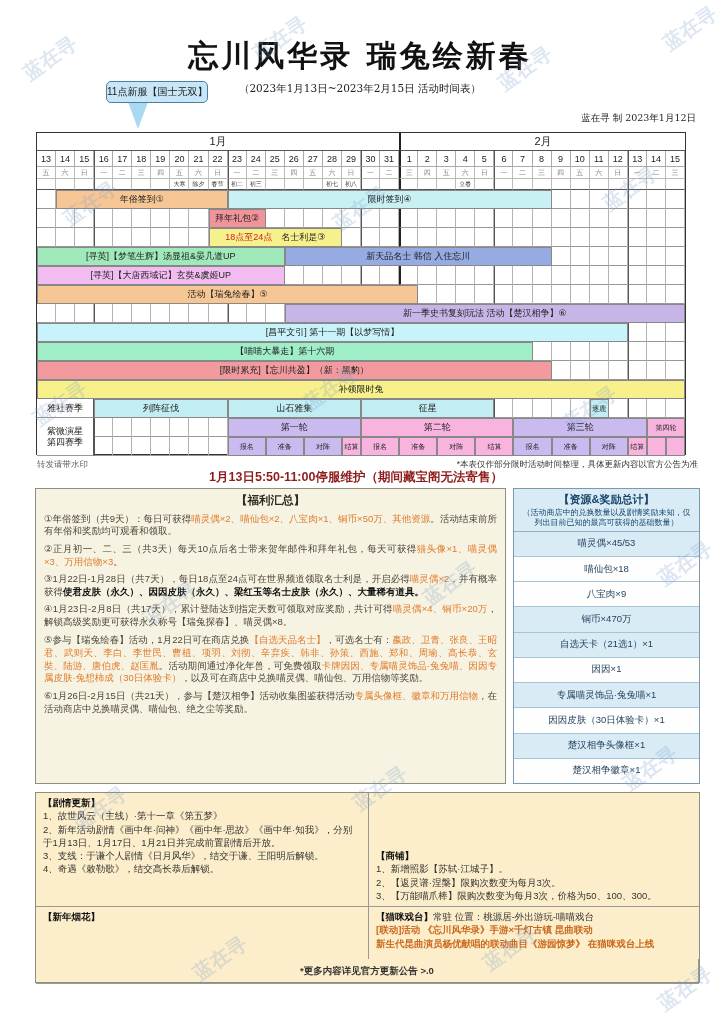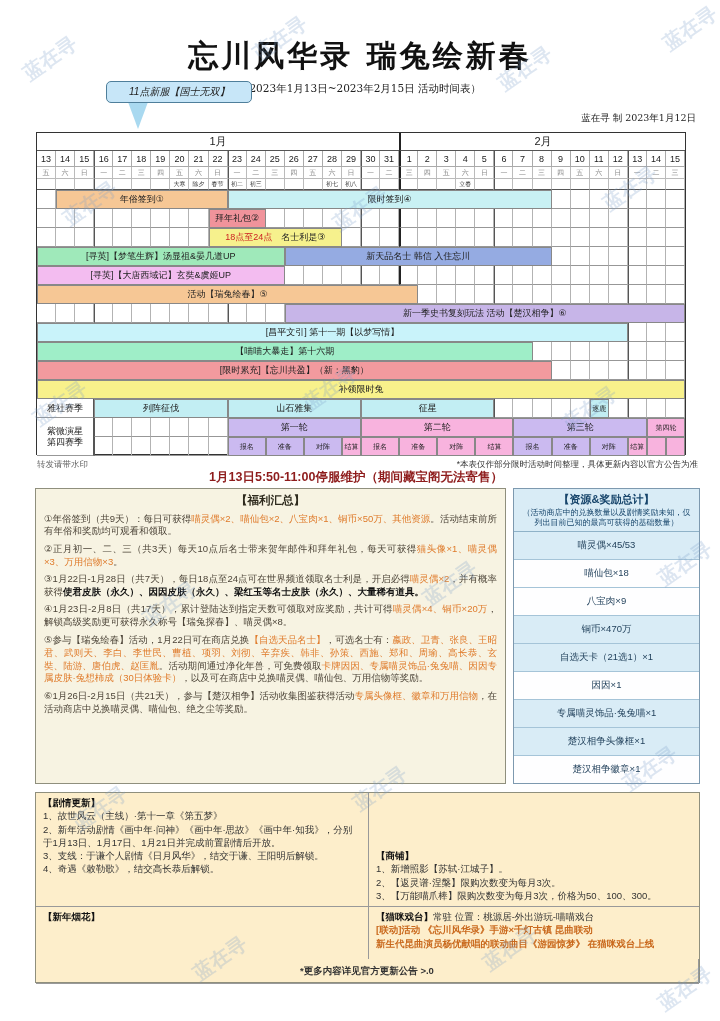--- a/index.html
+++ b/index.html
@@ -8,21 +8,21 @@
   .wm{position:absolute;color:rgba(125,160,200,.26);font-size:20px;font-weight:bold;
       transform:rotate(-35deg);z-index:6;pointer-events:none;}
   .title{position:absolute;top:36px;left:0;width:100%;text-align:center;
          font-family:"DejaVu Serif","Liberation Serif",serif;font-size:30px;font-weight:bold;
          letter-spacing:3px;color:#111;}
   .subtitle{position:absolute;top:82px;left:0;width:100%;text-align:center;font-size:10.5px;color:#222;
             font-family:"DejaVu Serif","Liberation Serif",serif;}
   .credit{position:absolute;top:112px;right:24px;font-size:9.5px;color:#222;
           font-family:"DejaVu Serif","Liberation Serif",serif;}
   .bubble{position:absolute;left:106px;top:81px;background:#c7e6f8;border:1.5px solid #4f7f9b;
-          border-radius:5px;padding:3px 22px;font-size:10px;color:#222;z-index:3;white-space:nowrap;font-style:italic;}
+          border-radius:5px;padding:3px 0;font-size:10px;color:#222;z-index:3;white-space:nowrap;}
   .bubble-arrow{position:absolute;left:128px;top:102px;width:0;height:0;z-index:2;
           border-left:10px solid transparent;border-right:10px solid transparent;
           border-top:27px solid #a9d9f0;}
   
   #cal{position:absolute;left:36px;top:132px;width:650px;height:323px;display:grid;
        grid-template-columns:repeat(34,1fr);grid-template-rows:18px 16px 12px 11px repeat(14,19px);
        border:1.5px solid #333;box-sizing:border-box;background:#fff;}
   #cal>div{box-sizing:border-box;display:flex;align-items:center;justify-content:center;min-width:0;}
   .mcell{font-size:11px;border-bottom:1px solid #555;}
   .dcell{font-size:9px;border-right:1px solid #aaa;border-bottom:1px solid #aaa;}
@@ -739,20 +739,21 @@
       <div class="rn">（活动商店中的兑换数量以及剧情奖励未知，仅列出目前已知的最高可获得的基础数量）</div>
     </div>
     <div id="reward-rows" style="display:flex;flex-direction:column;flex:1;">
         <div class="rrow">喵灵偶×45/53</div>
         <div class="rrow alt">喵仙包×18</div>
         <div class="rrow alt">八宝肉×9</div>
         <div class="rrow">铜币×470万</div>
         <div class="rrow">自选天卡（21选1）×1</div>
         <div class="rrow alt">因因×1</div>
         <div class="rrow">专属喵灵饰品·兔兔喵×1</div>
+        <div class="rrow alt">因因皮肤（30日体验卡）×1</div>
         <div class="rrow">楚汉相争头像框×1</div>
         <div class="rrow alt">楚汉相争徽章×1</div>
       </div>
   </div>
 
   <div class="bottom">
     <div class="cell c-plot">
       <div class="ct">【剧情更新】</div>
       <div id="plot-items">
           <div>1、故世风云（主线）·第十一章《第五梦》</div>

